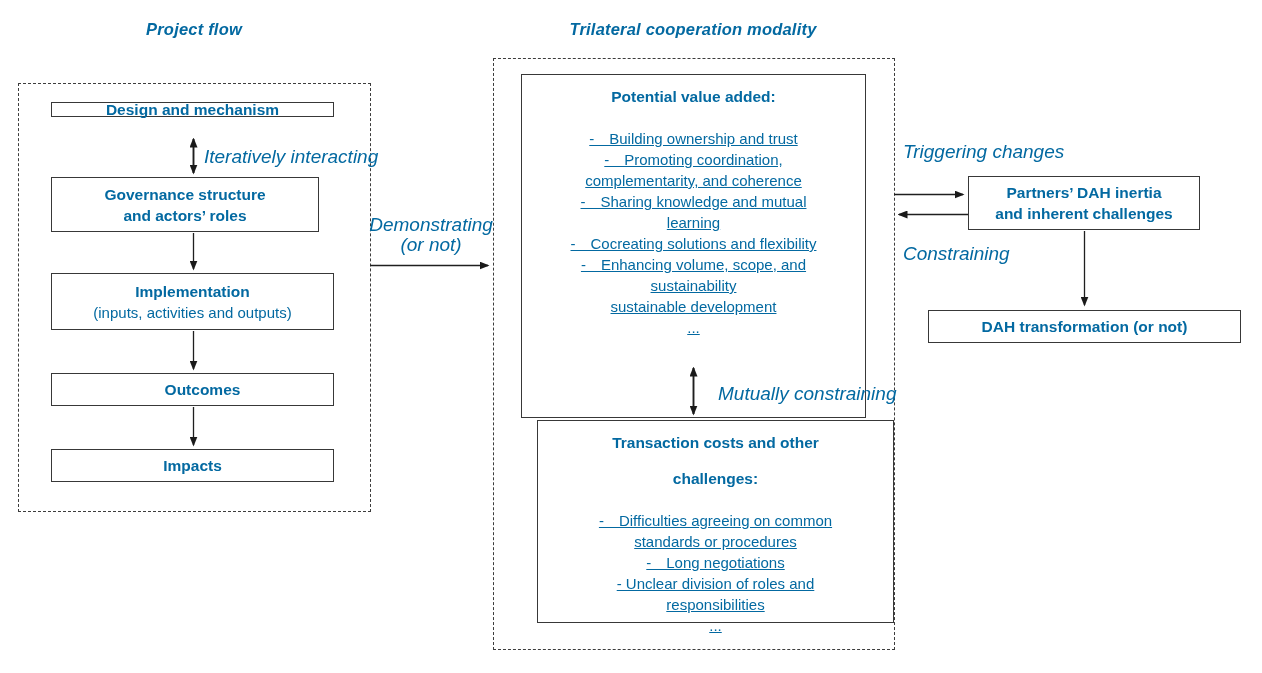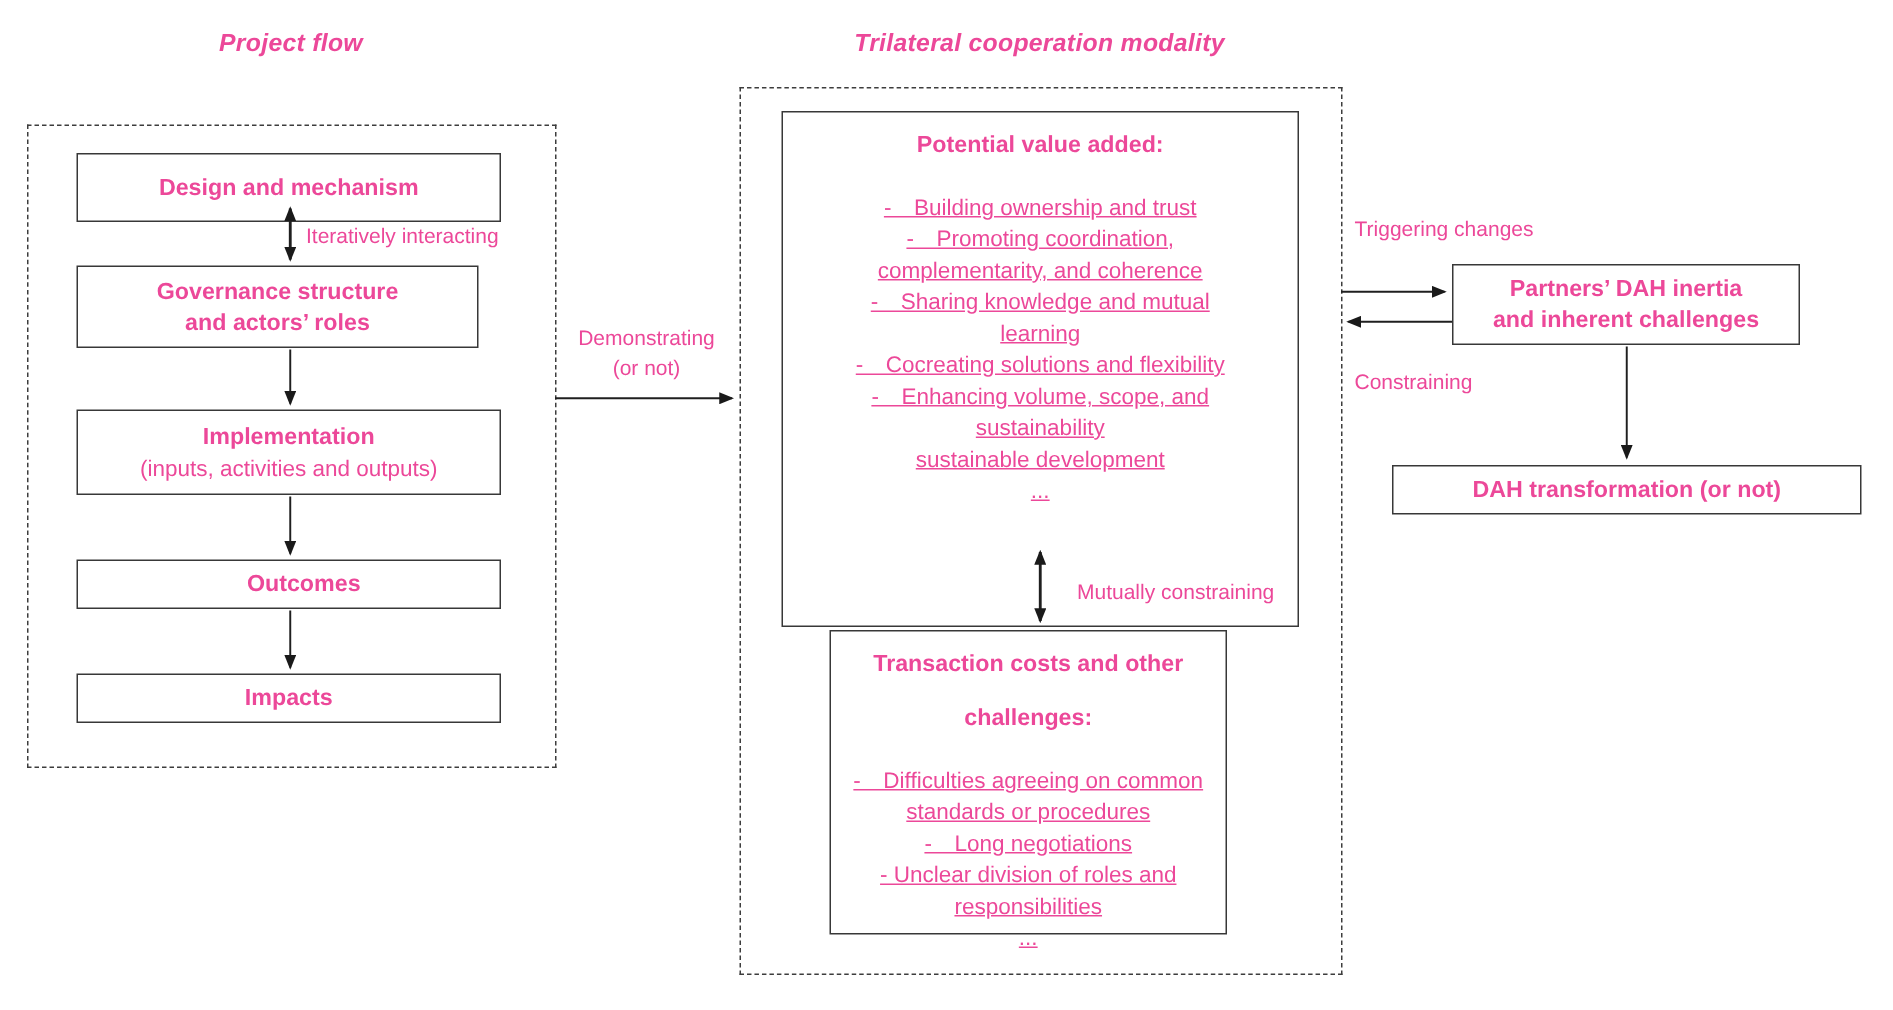--- a/index.html
+++ b/index.html
@@ -2,21 +2,21 @@
 <html><head>
 <meta charset="utf-8">
 <style>
   html, body { margin: 0; padding: 0; background: #ffffff; }
   .canvas {
     position: relative;
     width: 1262px;
     height: 673px;
     background: #ffffff;
     font-family: "Liberation Sans", sans-serif;
-    color: #ec4899;
+    color: #0369a1;
     overflow: hidden;
     border-radius: 15px;
   }
   .panel-title {
     position: absolute;
     font-size: 16.5px;
     font-weight: bold;
     font-style: italic;
     text-align: center;
     letter-spacing: 0.2px;
@@ -52,21 +52,22 @@
   .content-box .box-heading {
     font-weight: bold;
     font-size: 15.5px;
     line-height: 20px;
     margin-top: 12px;
   }
   .content-box .box-lines { margin-top: 21px; text-decoration: underline; }
   .list-line { line-height: 21px; white-space: pre; }
   .italic-label {
     position: absolute;
-    font-size: 14px;
+    font-style: italic;
+    font-size: 19px;
     line-height: 20px;
     white-space: nowrap;
   }
   .italic-label.centered { text-align: center; white-space: normal; }
   .arrows-layer {
     position: absolute;
     left: 0; top: 0;
     pointer-events: none;
   }
   .arrows-layer line { stroke: #1f1f1f; stroke-width: 1.3; }
@@ -74,21 +75,21 @@
 </style>
 </head>
 <body>
 
 <div class="canvas">
 
   <div class="panel-title" style="left:18px; top:20px; width:352px;">Project flow</div>
 
   <div class="dashed-region" style="left:18px; top:83px; width:351px; height:427px;"></div>
 
-  <div class="node-box" style="left:51px; top:102px; width:283px; height:46px;">
+  <div class="node-box" style="left:51px; top:102px; width:283px; height:15px;">
     <div class="bold-line">Design and mechanism</div>
   </div>
 
   <div class="italic-label" style="left:204px; top:147px;">Iteratively interacting</div>
 
   <div class="node-box" style="left:51px; top:177px; width:268px; height:55px;">
     <div class="bold-line">Governance structure</div>
     <div class="bold-line">and actors’ roles</div>
   </div>
 
@@ -125,21 +126,21 @@
         <div class="list-line">- Cocreating solutions and flexibility</div>
         <div class="list-line">- Enhancing volume, scope, and</div>
         <div class="list-line">sustainability</div>
         <div class="list-line">sustainable development</div>
         <div class="list-line">...</div>
       </div>
   </div>
 
   <div class="italic-label" style="left:718px; top:384px;">Mutually constraining</div>
 
-  <div class="content-box" style="left:553px; top:420px; width:265px; height:203px;">
+  <div class="content-box" style="left:537px; top:420px; width:357px; height:203px;">
     <div class="box-heading">Transaction costs and other</div>
     <div class="box-heading" style="margin-top:16px;">challenges:</div>
     <div class="box-lines">
         <div class="list-line">- Difficulties agreeing on common</div>
         <div class="list-line">standards or procedures</div>
         <div class="list-line">- Long negotiations</div>
         <div class="list-line">- Unclear division of roles and</div>
         <div class="list-line">responsibilities</div>
         <div class="list-line">...</div>
       </div>

